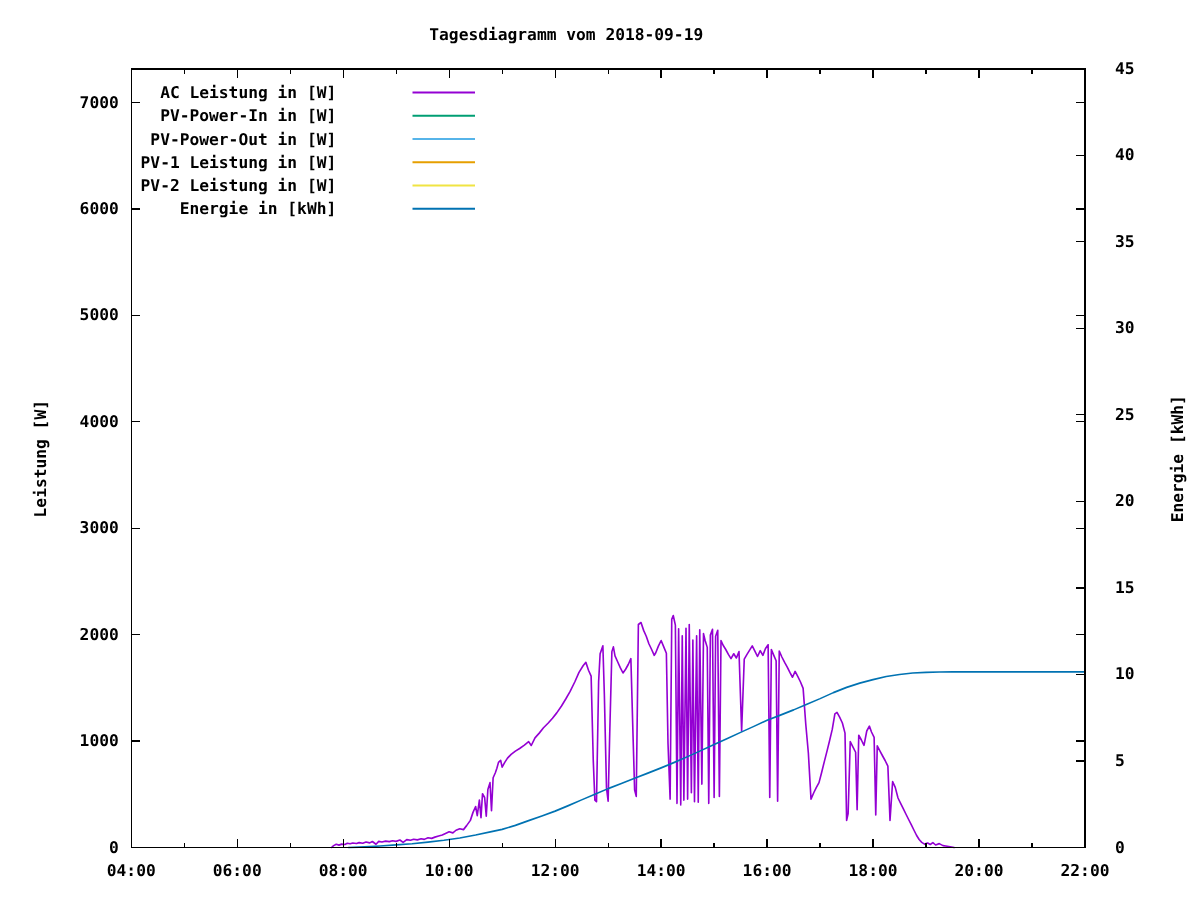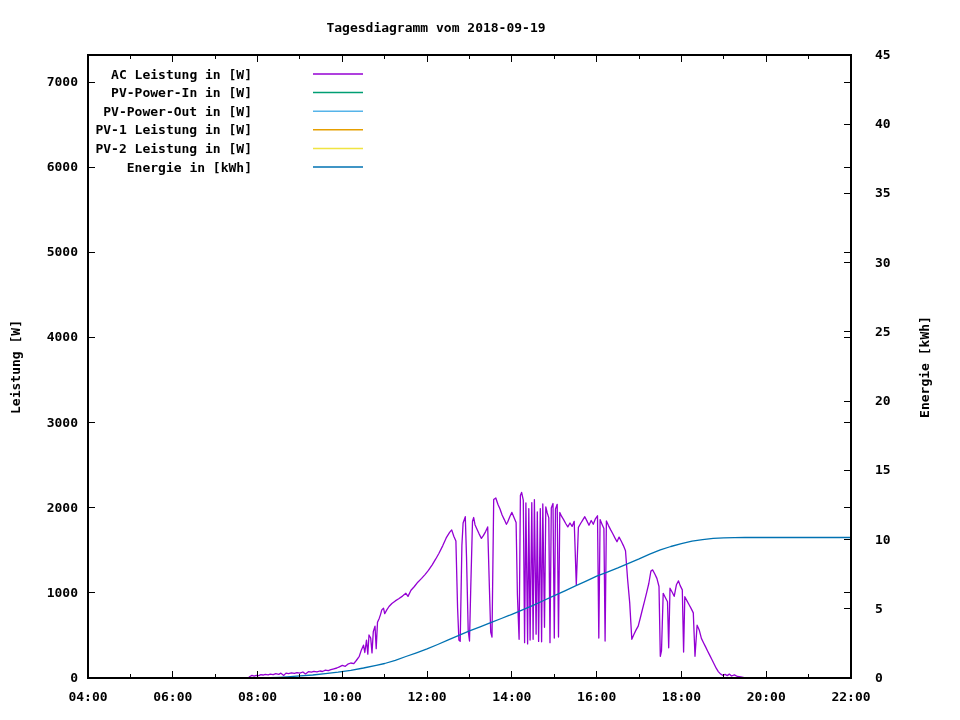--- a/index.html
+++ b/index.html
@@ -1,17 +1,17 @@
 <!DOCTYPE html>
 <html><head>
 <meta charset="utf-8">
 <style>
   html,body{margin:0;padding:0;background:#ffffff;}
   body{width:960px;height:720px;overflow:hidden;font-family:"DejaVu Sans Mono",monospace;}
-  .stage{position:relative;width:841px;height:720px;background:#ffffff;}
+  .stage{position:relative;width:841px;height:720px;background:#ffffff;padding-left:17px;}
   svg text{font-family:"DejaVu Sans Mono",monospace;font-weight:bold;font-size:13px;fill:#000000;}
 </style>
 </head>
 <body>
 
 <div class="stage">
   <svg width="960" height="720" viewBox="0 0 960 720">
     <text x="436" y="32" text-anchor="middle">Tagesdiagramm vom 2018-09-19</text>
     <text transform="translate(20,367) rotate(-90)" text-anchor="middle">Leistung [W]</text>
     <text transform="translate(929,367) rotate(-90)" text-anchor="middle">Energie [kWh]</text>

